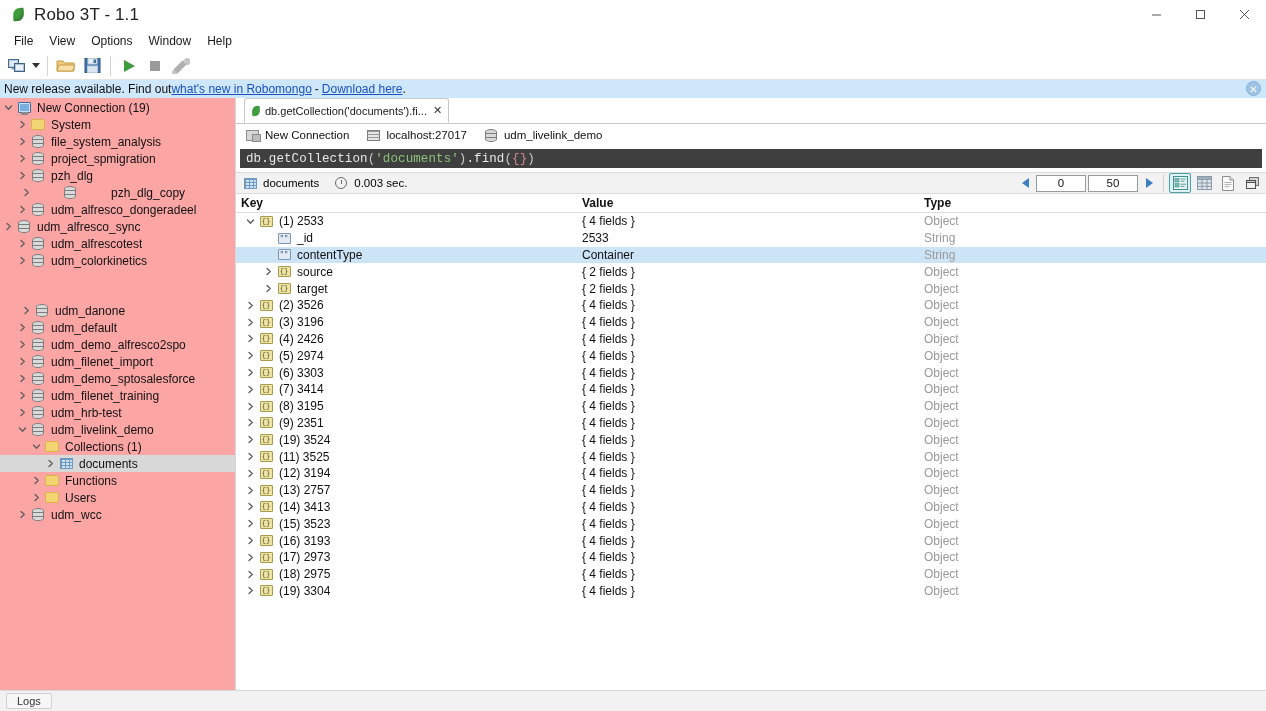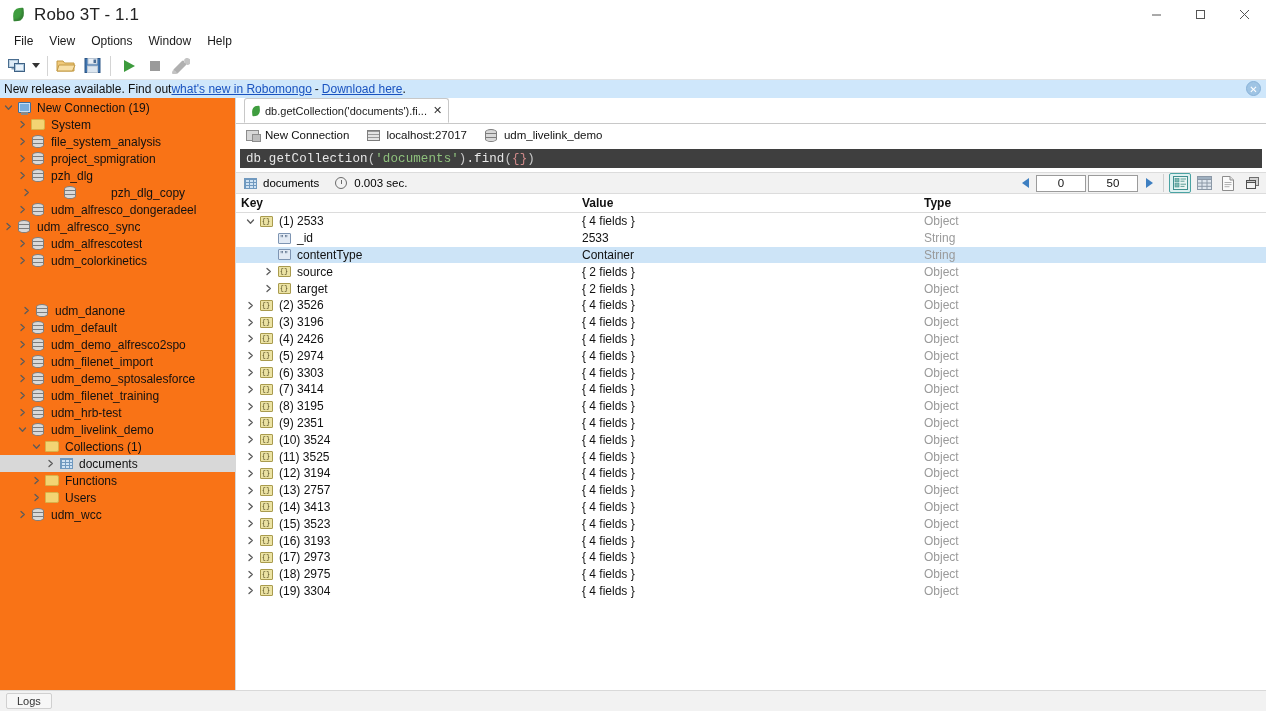--- a/index.html
+++ b/index.html
@@ -102,21 +102,21 @@
     text-align: center;
     border: 1px solid #88b2d8;
   }
 
   
   .main { flex: 1 1 auto; display: flex; min-height: 0; background: #fff; }
 
   
   .sidebar {
     width: 236px; flex: 0 0 236px;
-    background: #f97316;
+    background: #fca5a5;
     border-right: 1px solid #d8d8d8;
     overflow: hidden;
     position: relative;
     padding-top: 1px;
   }
   .tree-row {
     height: 17px; display: flex; align-items: center;
     font-size: 12px; color: #111; white-space: nowrap;
     padding-right: 4px;
   }
@@ -976,21 +976,21 @@
             <div class="res-row">
               <div class="col-key" style="padding-left:6px">
                 <span class="twisty">
                   <svg width="9" height="9" viewBox="0 0 9 9">
                     <path d="M3 1.5 L6.3 4.5 L3 7.5" fill="none" stroke="#5b5b5b" stroke-width="1.3" stroke-linecap="round" stroke-linejoin="round"></path>
                   </svg>
                 </span>
                 <span class="ico">
                   <span class="i-obj">{}</span>
                 </span>
-                <span>(10) 3524</span>
+                <span>(19) 3524</span>
               </div>
               <div class="col-val">{ 4 fields }</div>
               <div class="col-type">Object</div>
             </div>
             <div class="res-row">
               <div class="col-key" style="padding-left:6px">
                 <span class="twisty">
                   <svg width="9" height="9" viewBox="0 0 9 9">
                     <path d="M3 1.5 L6.3 4.5 L3 7.5" fill="none" stroke="#5b5b5b" stroke-width="1.3" stroke-linecap="round" stroke-linejoin="round"></path>
                   </svg>

